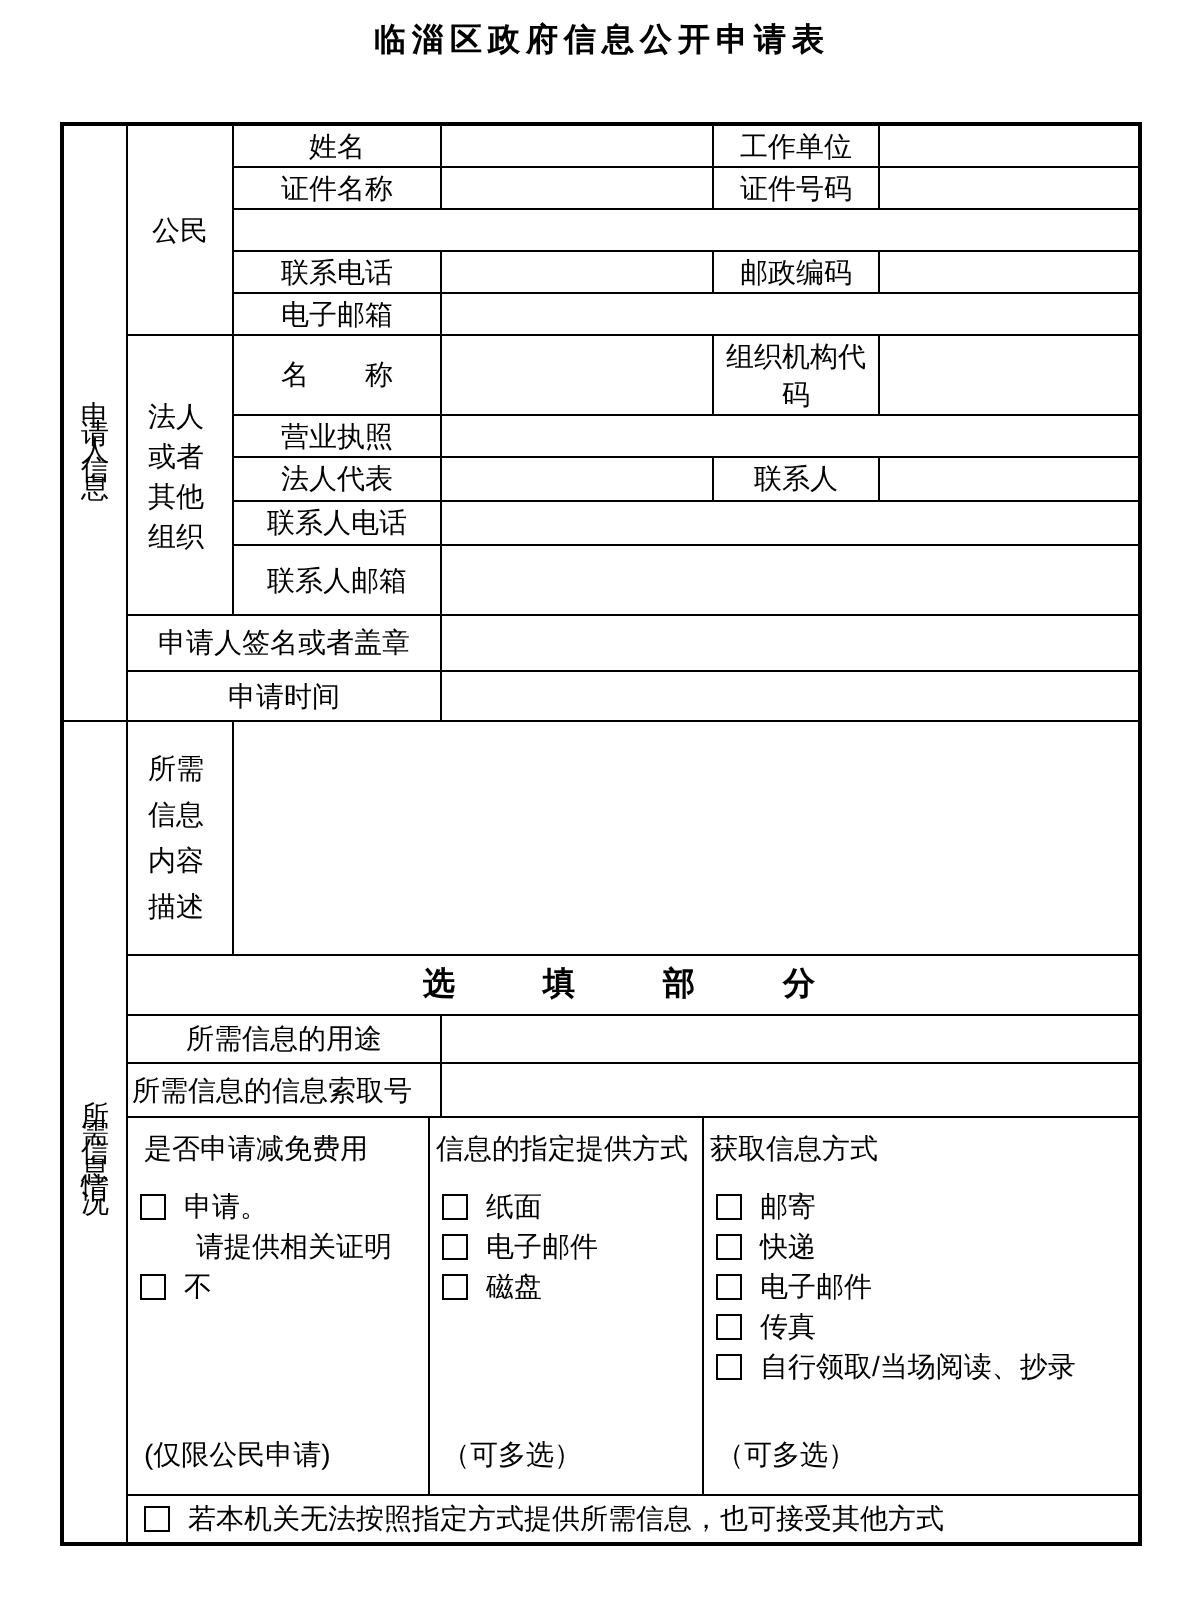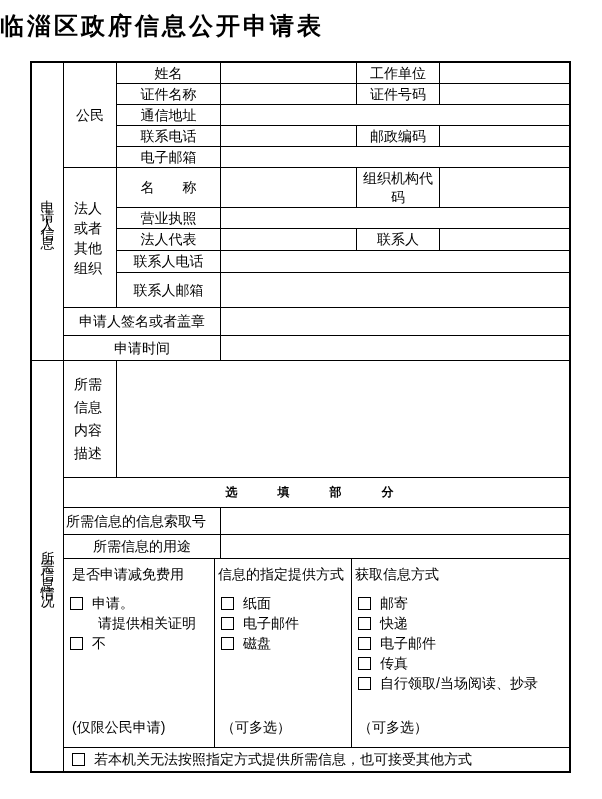--- a/index.html
+++ b/index.html
@@ -4,21 +4,21 @@
 <style>
   html,body{margin:0;padding:0;}
   body{
     width:602px;height:799px;background:#ffffff;color:#000;
     font-family:"Liberation Sans","DejaVu Sans",sans-serif;
     position:relative;overflow:hidden;
   }
   *{box-sizing:border-box;}
   .title{
     position:absolute;top:10px;left:0;width:602px;
-    text-align:left;font-size:24px;font-weight:bold;letter-spacing:3px;
+    text-align:center;font-size:16px;font-weight:bold;letter-spacing:3px;
   }
   .tbl{
     position:absolute;left:30px;top:61px;width:541px;
     border:2px solid #000;background:#fff;
     font-size:14px;line-height:17px;
   }
   .sec{display:flex;}
   .vcell{
     width:32px;flex:none;border-right:1px solid #000;
     display:flex;align-items:center;justify-content:center;
@@ -57,21 +57,21 @@
   .h35{height:35px;}
   .h117{height:117px;}
   .h30{height:30px;}
   .h27{height:27px;}
   .h24{height:24px;}
   .h189{height:189px;}
   .h23{height:23px;}
   .wrap30{width:32px;word-break:break-all;text-align:left;line-height:20px;}
   .descwrap{line-height:23px;}
   .orgcode{width:76px;word-break:break-all;text-align:center;line-height:19px;}
-  .selhead{font-weight:bold;font-size:12px;letter-spacing:14px;text-align:center;}
+  .selhead{font-weight:bold;font-size:16px;letter-spacing:14px;text-align:center;}
   .idxlabel{padding-left:2px;}
   .chk{flex-direction:column;align-items:flex-start;padding:7px 0 11px 0;}
   .chk .hdr{padding-left:3px;margin-bottom:13px;flex:none;}
   .chk.first .hdr{padding-left:8px;}
   .opt{display:flex;align-items:center;padding-left:6px;margin-bottom:5px;flex:none;line-height:15px;}
   .box{width:13px;height:13px;border:1px solid #000;margin-right:9px;flex:none;background:#fff;}
   .cont{margin-left:28px;margin-bottom:5px;flex:none;line-height:15px;padding-left:6px;}
   .note{margin-top:auto;padding-left:6px;flex:none;}
   .chk.first .note{padding-left:8px;}
   .brow{padding-left:8px;}
@@ -98,21 +98,20 @@
             <div class="cell w83 c">工作单位</div>
             <div class="cell grow lastcol"></div>
           </div>
           <div class="row h21">
             <div class="cell w104 c">证件名称</div>
             <div class="cell w136"></div>
             <div class="cell w83 c">证件号码</div>
             <div class="cell grow lastcol"></div>
           </div>
           <div class="row h21">
-            <div class="cell w104 c">通信地址</div>
             <div class="cell grow lastcol"></div>
           </div>
           <div class="row h21">
             <div class="cell w104 c">联系电话</div>
             <div class="cell w136"></div>
             <div class="cell w83 c">邮政编码</div>
             <div class="cell grow lastcol"></div>
           </div>
           <div class="row h21">
             <div class="cell w104 c">电子邮箱</div>
@@ -178,27 +177,27 @@
         <div class="gcell" style="height:117px;">
           <div class="wrap30 descwrap">所需信息内容描述</div>
         </div>
         <div class="cell grow lastcol"></div>
       </div>
 
       <div class="row h30">
         <div class="cell grow lastcol c selhead">选　填　部　分</div>
       </div>
 
+      <div class="row h24">
+        <div class="cell w157 c">所需信息的用途</div>
+        <div class="cell grow lastcol"></div>
+      </div>
+
       <div class="row h27">
         <div class="cell w157 idxlabel">所需信息的信息索取号</div>
-        <div class="cell grow lastcol"></div>
-      </div>
-
-      <div class="row h24">
-        <div class="cell w157 c">所需信息的用途</div>
         <div class="cell grow lastcol"></div>
       </div>
 
       <div class="row h189">
 
         <div class="cell w151 chk first">
           <div class="hdr">是否申请减免费用</div>
           <div class="opt">
             <span class="box"></span>
             <span>申请。</span>

